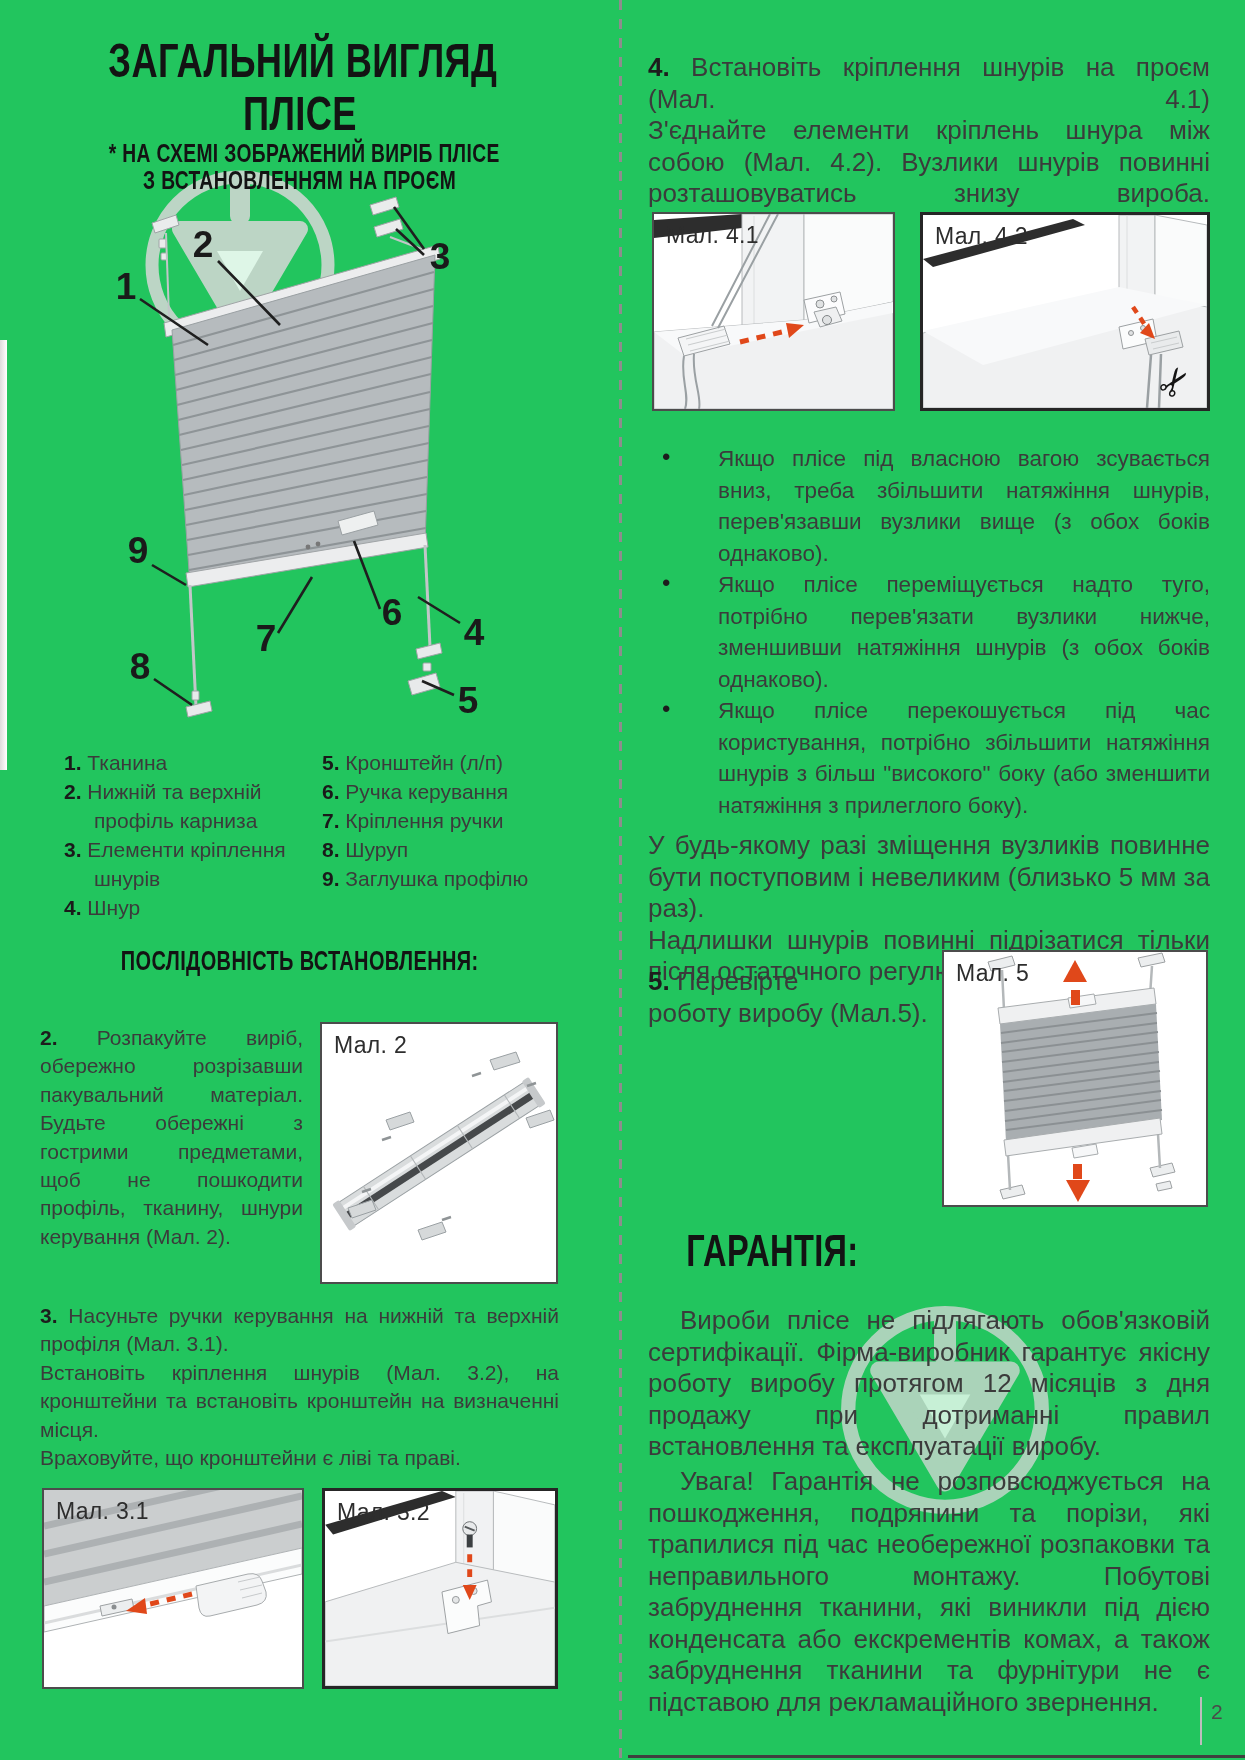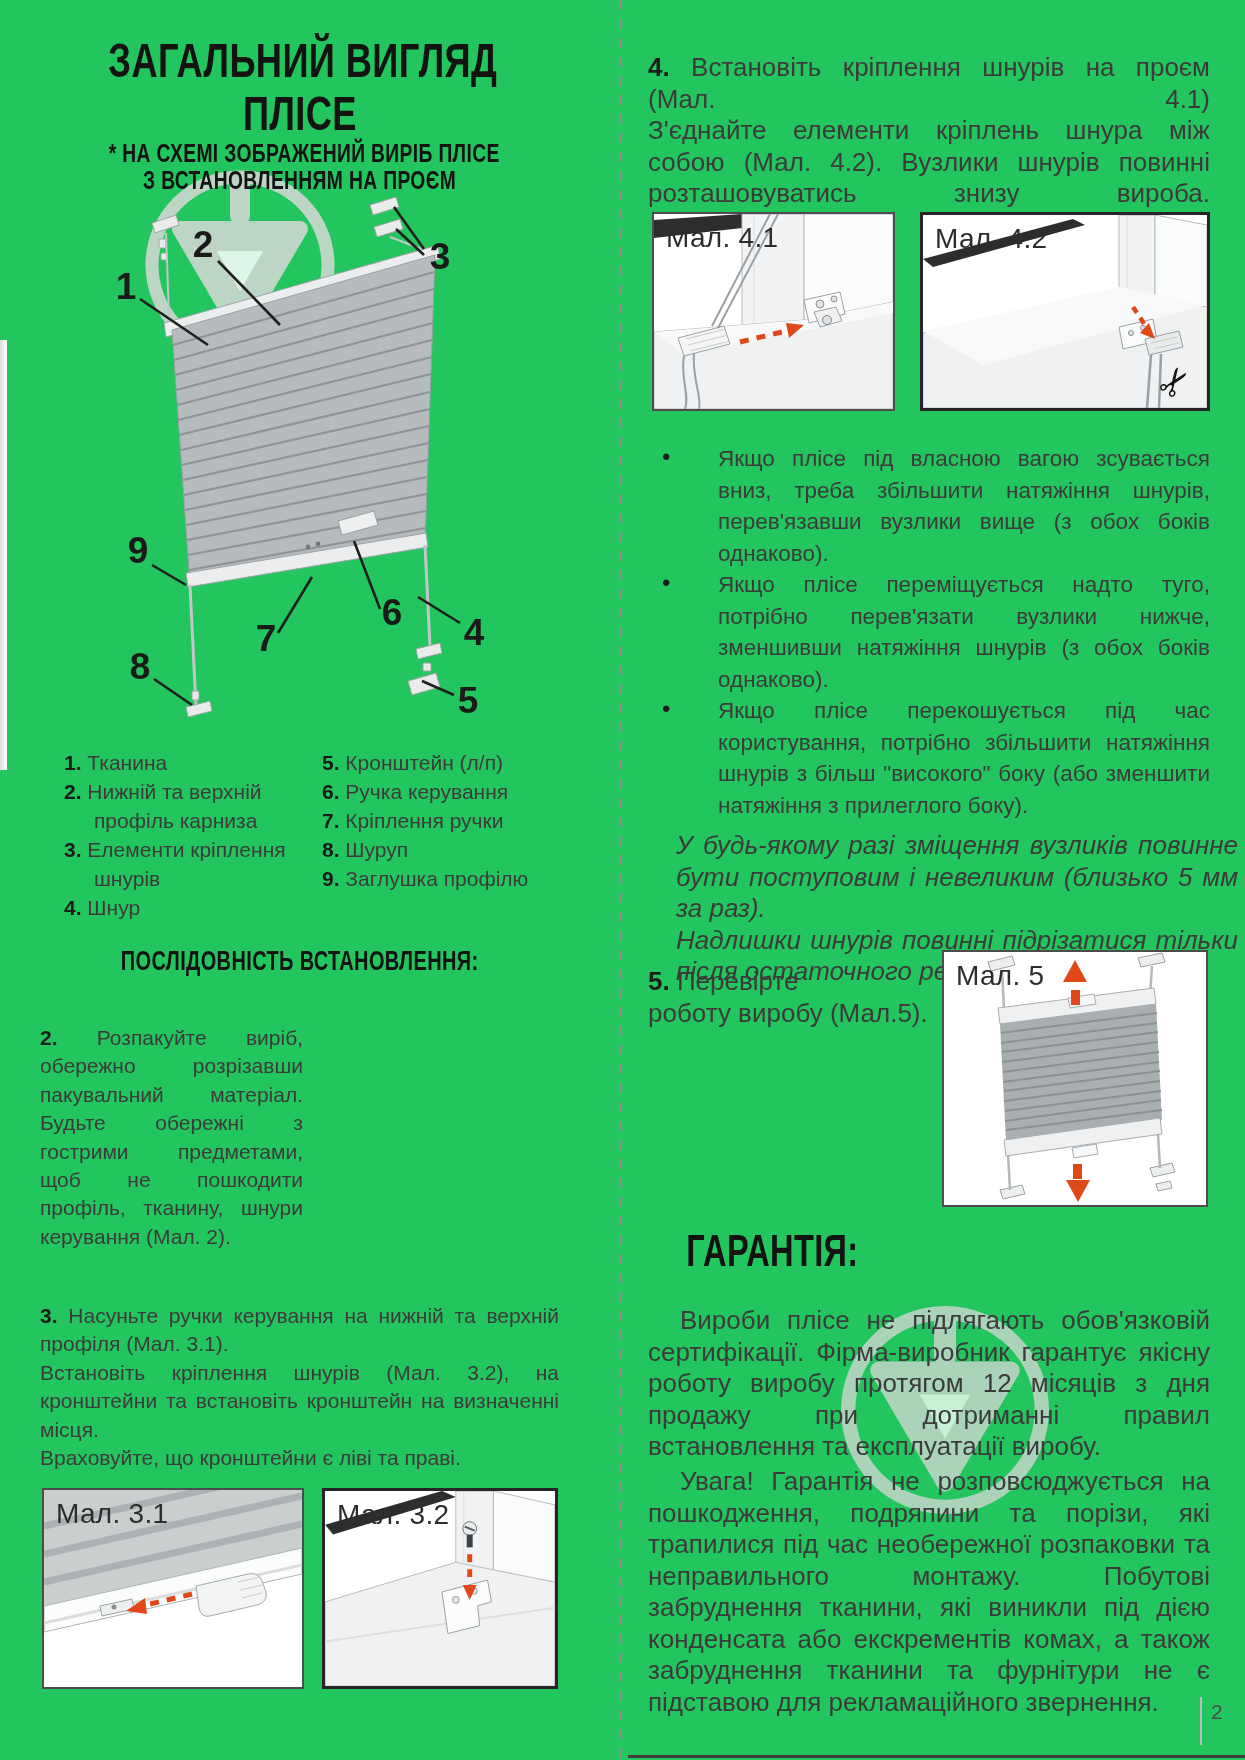--- a/index.html
+++ b/index.html
@@ -17,21 +17,21 @@
   .txt{font-size:26px;line-height:31.5px;text-align:justify;color:#3b3b3b;}
   .txt b{color:#1d1d1d;}
   .small{font-size:21px;line-height:28.4px;}
   .justall{text-align-last:justify;}
   p{margin:0;}
   .indent{text-indent:32px;}
   .block{position:absolute;}
   .figbox{position:absolute;border:2px solid #4c4c4c;background:#fff;box-sizing:border-box;}
   .figbox.thick{border-width:3px;border-color:#262626;}
   .figbox svg{display:block;width:100%;height:100%;}
-  .figlabel{position:absolute;left:12px;top:8px;font-size:28px;color:#2d2d2d;letter-spacing:.3px;}
+  .figlabel{position:absolute;left:12px;top:8px;font-size:23px;color:#2d2d2d;letter-spacing:.3px;}
   .legend{position:absolute;left:64px;top:748px;width:486px;display:flex;}
   .legend ul{list-style:none;margin:0;padding:0;}
   .legend li{font-size:21px;line-height:29px;padding-left:30px;text-indent:-30px;color:#3b3b3b;}
   .legend b{color:#1a1a1a;}
   .lcol{width:258px;} .rcol{width:228px;}
   .bullets{position:absolute;left:648px;top:443px;width:562px;}
   .bullets .li{position:relative;padding-left:70px;text-align:justify;
                font-size:22.5px;line-height:31.5px;color:#3b3b3b;}
   .bullets .dot{position:absolute;left:14px;top:-2px;font-size:24px;color:#1d1d1d;}
   .divider{position:absolute;left:619px;top:0;width:3px;height:1760px;
@@ -140,20 +140,43 @@
     </ul>
   </div>
 
   <div class="seq-h">
     <span class="cond">ПОСЛІДОВНІСТЬ ВСТАНОВЛЕННЯ:</span>
   </div>
 
   <div class="block txt small" style="left:40px;top:1024px;width:263px;">
     <p><b>2.</b> <span>Розпакуйте виріб, обережно розрізавши пакувальний матеріал. Будьте обережні з гострими предметами, щоб не пошкодити профіль, тканину, шнури керування (Мал. 2).</span></p>
   </div>
+  <div class="figbox" style="left:320px;top:1022px;width:238px;height:262px;">
+    <svg viewBox="0 0 234 258">
+      <g transform="rotate(-33 117 130)">
+        <rect x="2" y="116" width="230" height="28" rx="5" fill="#d9dcdd" stroke="#9aa0a3"></rect>
+        <rect x="6" y="121" width="222" height="4" fill="#f4f5f6"></rect>
+        <rect x="6" y="128" width="222" height="7" fill="#46494b"></rect>
+        <path d="M36,116V144 M92,116V144 M148,116V144 M204,116V144" stroke="#b3b7b9" fill="none"></path>
+        <rect x="0" y="114" width="8" height="32" rx="2" fill="#c6c9cb"></rect>
+        <rect x="226" y="114" width="8" height="32" rx="2" fill="#c6c9cb"></rect>
+      </g>
+      <g fill="#d6d9da" stroke="#9aa0a3">
+        <path d="M168,36 l26,-8 4,10 -26,8 z"></path>
+        <path d="M64,96 l24,-8 4,10 -24,8 z"></path>
+        <path d="M204,94 l24,-8 4,10 -24,8 z"></path>
+        <path d="M26,184 l24,-8 4,10 -24,8 z"></path>
+        <path d="M96,206 l24,-8 4,10 -24,8 z"></path>
+      </g>
+      <g stroke="#8f9496" stroke-width="2.5">
+        <path d="M150,52 l9,-3 M60,116 l9,-3 M120,196 l9,-3 M205,62 l9,-3 M40,168 l9,-3"></path>
+      </g>
+    </svg>
+    <span class="figlabel">Мал. 2</span>
+  </div>
 
   <div class="block txt small" style="left:40px;top:1302px;width:519px;">
     <p><b>3.</b> <span>Насуньте ручки керування на нижній та верхній профіля (Мал. 3.1).</span></p>
     <p>Встановіть кріплення шнурів (Мал. 3.2), на кронштейни та встановіть кронштейн на визначенні місця.</p>
     <p>Враховуйте, що кронштейни є ліві та праві.</p>
   </div>
 
   <div class="figbox" style="left:42px;top:1488px;width:262px;height:201px;">
     <svg viewBox="0 0 258 197">
       <polygon points="0,0 258,0 258,58 0,116" fill="#cbcecf"></polygon>
@@ -249,21 +272,21 @@
     <div class="li">
       <span class="dot">•</span>
       <span>Якщо плісе переміщується надто туго, потрібно перев'язати вузлики нижче, зменшивши натяжіння шнурів (з обох боків однаково).</span>
     </div>
     <div class="li">
       <span class="dot">•</span>
       <span>Якщо плісе перекошується під час користування, потрібно збільшити натяжіння шнурів з більш "високого" боку (або зменшити натяжіння з прилеглого боку).</span>
     </div>
   </div>
 
-  <div class="block txt" style="left:676px;top:830px;width:562px;font-style:italic;">
+  <div class="block txt" style="left:648px;top:830px;width:562px;">
     <p>У будь-якому разі зміщення вузликів повинне бути поступовим і невеликим (близько 5 мм за раз).</p>
     <p>Надлишки шнурів повинні підрізатися тільки після остаточного регулювання.</p>
   </div>
 
   <div class="block txt" style="left:648px;top:966px;width:280px;text-align:left;">
     <p><b>5.</b> <span>Перевірте</span><br>
     <span>роботу виробу (Мал.5).</span></p>
   </div>
 
   <div class="figbox" style="left:942px;top:950px;width:266px;height:257px;">

